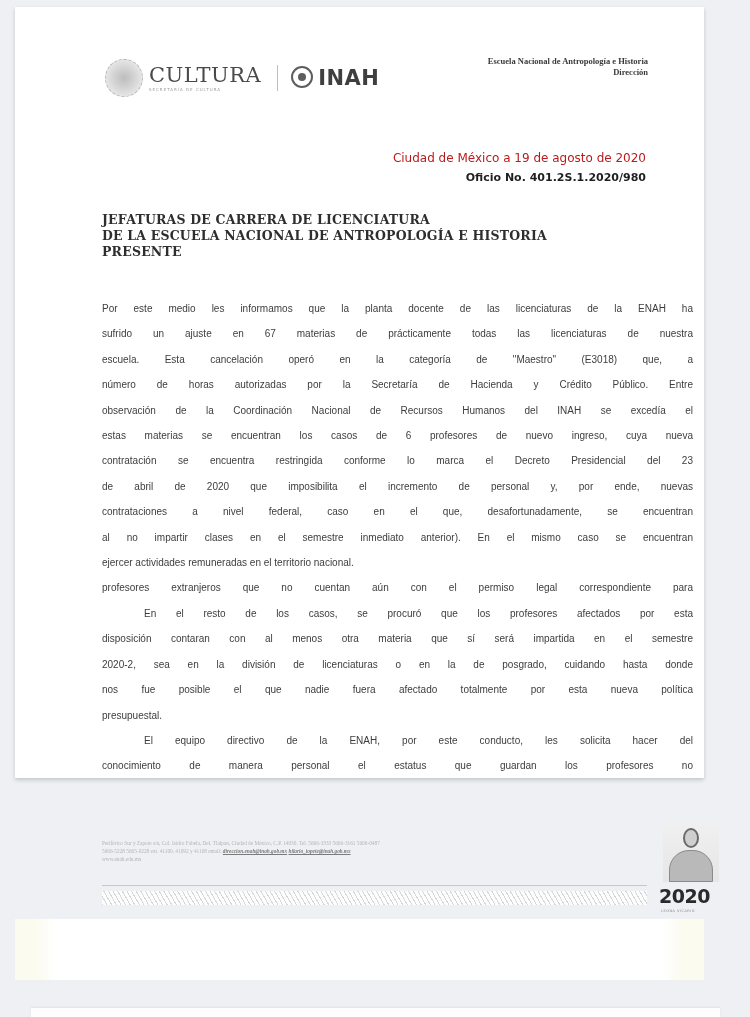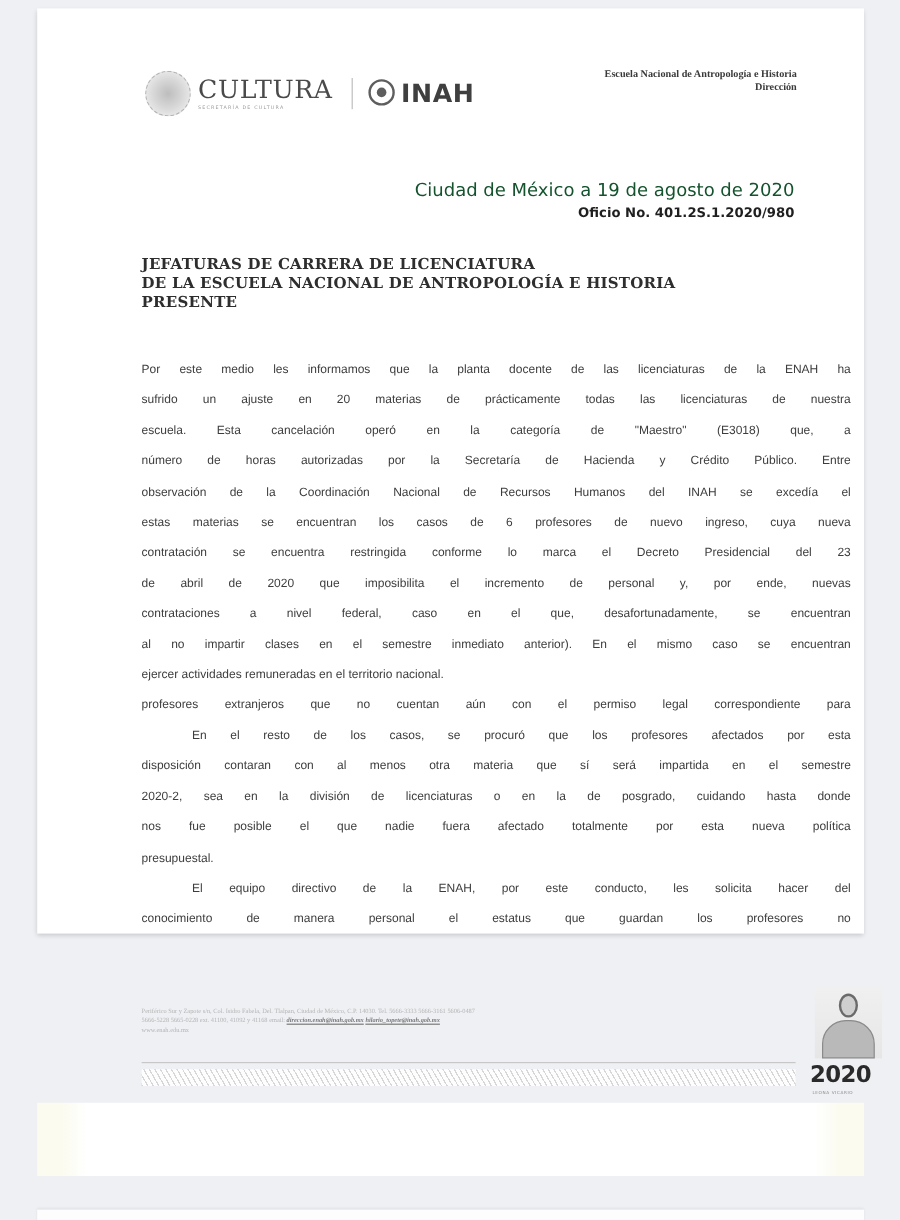--- a/index.html
+++ b/index.html
@@ -3,21 +3,21 @@
 <meta charset="utf-8">
 <style>
   html, body { margin:0; padding:0; }
   body {
     width:750px; height:1017px; overflow:hidden;
     background:#eef0f3;
     font-family:"DejaVu Sans", sans-serif;
     position:relative;
   }
   .page {
-    position:absolute; left:31px; top:7px; width:689px; height:771px;
+    position:absolute; left:15px; top:7px; width:689px; height:771px;
     background:#ffffff;
     box-shadow:0 2px 4px rgba(0,0,0,0.18);
   }
   .page2 {
     position:absolute; left:31px; top:1008px; width:689px; height:40px;
     background:#fdfdfd;
     box-shadow:0 -1px 2px rgba(0,0,0,0.06);
   }
   
   .logo-row { position:absolute; left:90px; top:46px; height:50px; display:flex; align-items:center; }
@@ -37,21 +37,21 @@
   }
   .inah-emblem::after {
     content:""; position:absolute; left:8px; top:9px; width:8px; height:8px; border-radius:50%;
     background:#5e5e5e;
   }
   .inah-word { font-family:"DejaVu Sans", sans-serif; font-weight:bold; font-size:21px; color:#3f3f3f; margin-left:4px; letter-spacing:0.5px; }
 
   .org-block { position:absolute; right:56px; top:49px; text-align:right; font-family:"Liberation Serif", serif; font-weight:bold; font-size:8.5px; color:#3a3a3a; line-height:11px; }
 
   .date-block { position:absolute; right:58px; top:141px; text-align:right; font-family:"DejaVu Sans", sans-serif; }
-  .date-line { font-size:15px; color:#14532d; line-height:20px; }
+  .date-line { font-size:12px; color:#b91c1c; line-height:20px; }
   .oficio-line { font-size:11px; color:#1f1f1f; font-weight:bold; line-height:19px; }
 
   .addressee { position:absolute; left:87px; top:205px; font-family:"DejaVu Serif", serif; font-weight:bold; font-size:12.5px; color:#2e2e2e; line-height:16px; letter-spacing:0.2px; }
   .addressee div { white-space:nowrap; }
 
   .body-text { position:absolute; left:87px; top:289px; width:591px; font-family:Liberation Sans, sans-serif; font-size:10px; color:#3d3d3d; line-height:25.4px; }
   .body-text p { margin:0; text-align:justify; }
   .body-text .line { display:block; text-align:justify; text-align-last:justify; white-space:nowrap; }
   .body-text .line.last { text-align-last:left; }
 
@@ -104,21 +104,21 @@
 
   <div class="addressee">
     <div>JEFATURAS DE CARRERA DE LICENCIATURA</div>
     <div>DE LA ESCUELA NACIONAL DE ANTROPOLOGÍA E HISTORIA</div>
     <div>PRESENTE</div>
   </div>
 
   <div class="body-text">
     <p>
       <span class="line">Por este medio les informamos que la planta docente de las licenciaturas de la ENAH ha</span>
-      <span class="line">sufrido un ajuste en 20 materias de prácticamente todas las licenciaturas de nuestra</span>
+      <span class="line">sufrido un ajuste en 67 materias de prácticamente todas las licenciaturas de nuestra</span>
       <span class="line">escuela. Esta cancelación operó en la categoría de "Maestro" (E3018) que, a</span>
       <span class="line">número de horas autorizadas por la Secretaría de Hacienda y Crédito Público. Entre</span>
       <span class="line">observación de la Coordinación Nacional de Recursos Humanos del INAH se excedía el</span>
       <span class="line">estas materias se encuentran los casos de 6 profesores de nuevo ingreso, cuya nueva</span>
       <span class="line">contratación se encuentra restringida conforme lo marca el Decreto Presidencial del 23</span>
       <span class="line">de abril de 2020 que imposibilita el incremento de personal y, por ende, nuevas</span>
       <span class="line">contrataciones a nivel federal, caso en el que, desafortunadamente, se encuentran</span>
       <span class="line">al no impartir clases en el semestre inmediato anterior). En el mismo caso se encuentran</span>
       <span class="line last">ejercer actividades remuneradas en el territorio nacional.</span>
       <span class="line">profesores extranjeros que no cuentan aún con el permiso legal correspondiente para</span>

